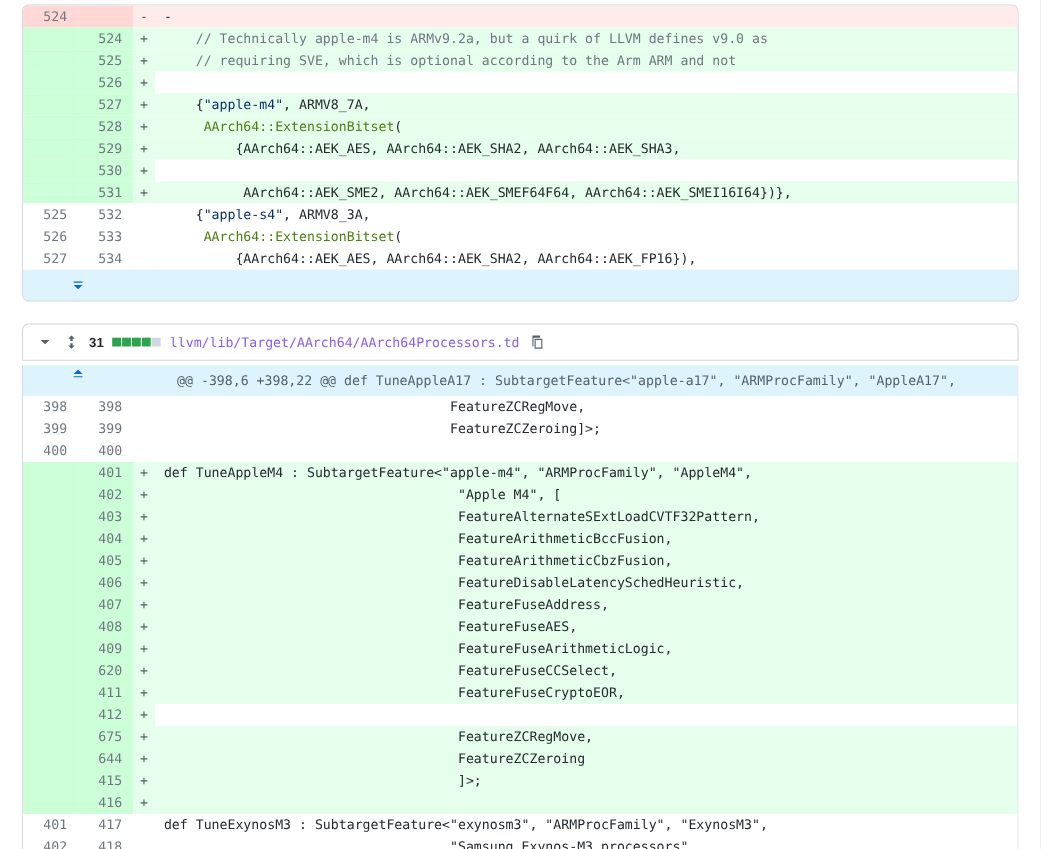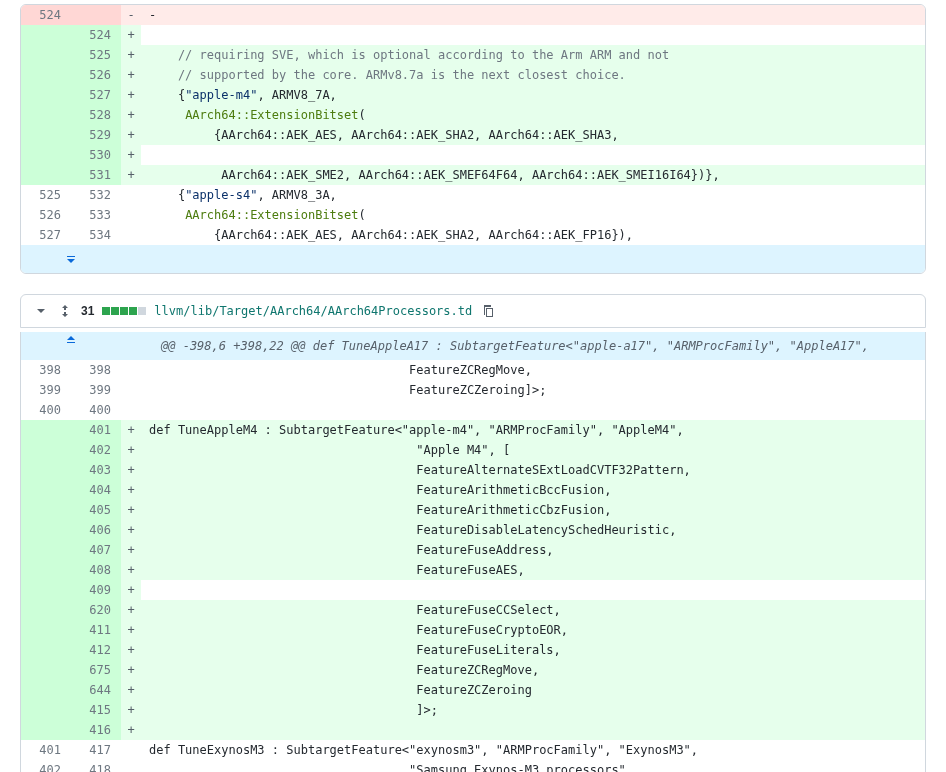--- a/index.html
+++ b/index.html
@@ -13,32 +13,32 @@
 .line-num.del-num { background: #ffd7d5; }
 .marker { width: 20px; text-align: center; font-family: ui-monospace, SFMono-Regular, monospace; font-size: 12px; line-height: 20px; color: #57606a; flex-shrink: 0; }
 .marker.add { background: #e6ffec; }
 .marker.del { background: #ffebe9; }
 .code { flex: 1; font-family: ui-monospace, SFMono-Regular, "SF Mono", Menlo, Consolas, monospace; font-size: 12px; line-height: 20px; white-space: pre; padding-left: 8px; overflow: hidden; }
 .code.add { background: #e6ffec; }
 .code.del { background: #ffebe9; }
 .code.ctx { background: #fff; }
 .expand-row { background: #ddf4ff; height: 28px; display: flex; align-items: center; }
 .expand-btn { width: 100px; display: flex; justify-content: center; align-items: center; color: #0969da; cursor: pointer; height: 100%; }
-.hunk-row { background: #ddf4ff; font-style: italic; }
+.hunk-row { background: #ddf4ff; }
 .hunk-row .expand-btn { width: 100px; }
 .hunk-text { flex: 1; font-family: ui-monospace, monospace; font-size: 12px; line-height: 28px; color: #57606a; padding-left: 40px; }
 .file-header { display: flex; align-items: center; padding: 8px 12px; background: #fff; border: 1px solid #d0d7de; border-radius: 6px 6px 0 0; margin: 20px 20px 0 20px; gap: 8px; }
 .chevron { cursor: pointer; color: #57606a; }
 .expand-icon { cursor: pointer; color: #57606a; }
 .line-count { font-weight: 600; font-size: 12px; color: #24292f; }
 .diff-stat { display: inline-flex; gap: 1px; }
 .diff-stat span { width: 8px; height: 8px; display: inline-block; }
 .diff-stat .g { background: #2da44e; }
 .diff-stat .n { background: #d0d7de; }
-.file-path { font-family: ui-monospace, monospace; font-size: 12px; color: #0f766e; }
+.file-path { font-family: ui-monospace, monospace; font-size: 12px; color: #8b5cf6; }
 .copy-icon { cursor: pointer; color: #57606a; }
 .str { color: #0a3069; }
 .cls { color: #4d7c0f; }
 .file2 .diff-container { border-top: none; border-radius: 0 0 6px 6px; margin-bottom: 20px; }
 .cmt { color: #6e7781; }
 svg { display: block; }
 </style>
 </head>
 <body>
 
@@ -46,32 +46,32 @@
     <div class="diff-row">
       <div class="line-num old del-num">524</div>
       <div class="line-num new del-num"></div>
       <div class="marker del">-</div>
       <div class="code del">-</div>
     </div>
     <div class="diff-row">
       <div class="line-num old add-num"></div>
       <div class="line-num new add-num">524</div>
       <div class="marker add">+</div>
+      <div class="code add"><span class="cmt">    // Technically apple-m4 is ARMv9.2a, but a quirk of LLVM defines v9.0 as</span></div>
     </div>
     <div class="diff-row">
       <div class="line-num old add-num"></div>
       <div class="line-num new add-num">525</div>
       <div class="marker add">+</div>
       <div class="code add"><span class="cmt">    // requiring SVE, which is optional according to the Arm ARM and not</span></div>
     </div>
     <div class="diff-row">
       <div class="line-num old add-num"></div>
       <div class="line-num new add-num">526</div>
       <div class="marker add">+</div>
-      <div class="code add"><span class="cmt">    // supported by the core. ARMv8.7a is the next closest choice.</span></div>
     </div>
     <div class="diff-row">
       <div class="line-num old add-num"></div>
       <div class="line-num new add-num">527</div>
       <div class="marker add">+</div>
       <div class="code add"><span>    {</span><span class="str">"apple-m4"</span><span>, ARMV8_7A,</span></div>
     </div>
     <div class="diff-row">
       <div class="line-num old add-num"></div>
       <div class="line-num new add-num">528</div>
@@ -223,38 +223,38 @@
         <div class="diff-row">
           <div class="line-num old add-num"></div>
           <div class="line-num new add-num">408</div>
           <div class="marker add">+</div>
           <div class="code add">                                     FeatureFuseAES,</div>
         </div>
         <div class="diff-row">
           <div class="line-num old add-num"></div>
           <div class="line-num new add-num">409</div>
           <div class="marker add">+</div>
+          <div class="code add">                                     FeatureFuseArithmeticLogic,</div>
         </div>
         <div class="diff-row">
           <div class="line-num old add-num"></div>
           <div class="line-num new add-num">620</div>
           <div class="marker add">+</div>
           <div class="code add">                                     FeatureFuseCCSelect,</div>
         </div>
         <div class="diff-row">
           <div class="line-num old add-num"></div>
           <div class="line-num new add-num">411</div>
           <div class="marker add">+</div>
           <div class="code add">                                     FeatureFuseCryptoEOR,</div>
         </div>
         <div class="diff-row">
           <div class="line-num old add-num"></div>
           <div class="line-num new add-num">412</div>
           <div class="marker add">+</div>
-          <div class="code add">                                     FeatureFuseLiterals,</div>
         </div>
         <div class="diff-row">
           <div class="line-num old add-num"></div>
           <div class="line-num new add-num">675</div>
           <div class="marker add">+</div>
           <div class="code add">                                     FeatureZCRegMove,</div>
         </div>
         <div class="diff-row">
           <div class="line-num old add-num"></div>
           <div class="line-num new add-num">644</div>

